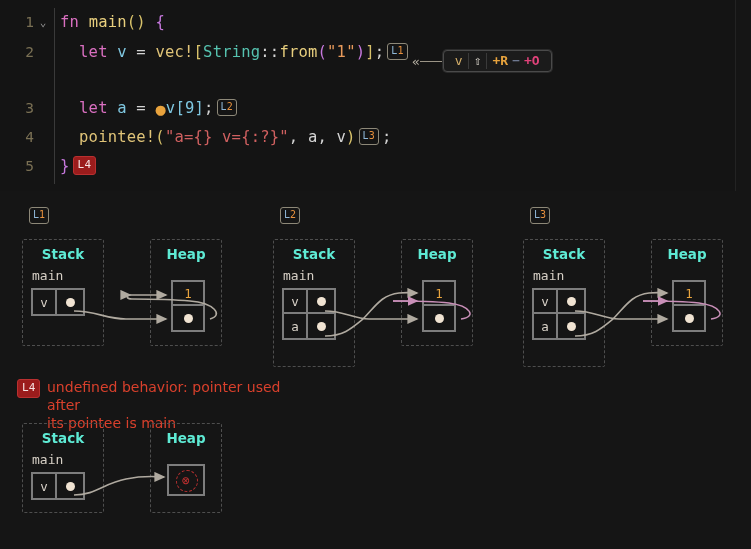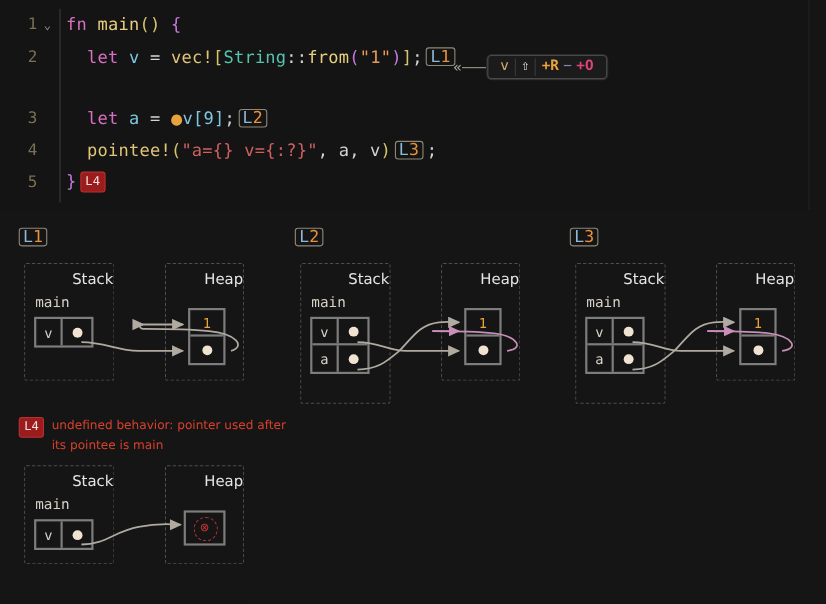--- a/index.html
+++ b/index.html
@@ -49,21 +49,21 @@
   .brk-y{color:#d8c26a;}
   .brk-p{color:#c678dd;}
   .fmt{color:#d06060;}
   .dot-orange{color:#e8a33d;font-size:17px;line-height:0;vertical-align:middle;}
 
   
   .lb{
     display:inline-block;vertical-align:middle;
     border:1px solid #8d8878;border-radius:3px;
     padding:1px 3px 2px 3px;margin:0 3px;
-    font-size:15px;line-height:12px;
+    font-size:10px;line-height:12px;
     font-family:"DejaVu Sans Mono", monospace;
     background:transparent;
     position:relative;top:-1px;
   }
   .lb .l{color:#8fb8d8;}
   .lb .n{color:#e8913d;}
   .lb-red{
     display:inline-block;vertical-align:middle;
     background:#9b1c1c;border:1px solid #b93030;border-radius:3px;
     padding:2px 4px 3px 4px;margin:0 3px;
@@ -98,29 +98,29 @@
   .perm-cell:last-child{border-right:none;}
   .pm-v{color:#d6b06a;}
   .pm-arrow{color:#e7e2d8;font-size:13px;}
   .pm-r{color:#e8a33d;font-weight:bold;}
   .pm-minus{color:#7f8ba8;}
   .pm-o{color:#e0427a;font-weight:bold;}
 
   
   .diagrams{position:absolute;left:0;top:191px;width:751px;height:358px;background:#151515;}
   .diag{position:absolute;}
-  .diag-badge{position:absolute;left:0;top:0;}
+  .diag-badge{position:absolute;left:12px;top:0;}
 
   .region{
     position:absolute;border:1px dashed #4e4e4e;border-radius:2px;
     box-sizing:border-box;
   }
   .region-title{
-    position:absolute;width:100%;text-align:right;top:6px;
-    font-size:13.5px;font-weight:normal;color:#e5e5e5;
+    position:absolute;width:100%;text-align:center;top:6px;
+    font-size:13.5px;font-weight:bold;color:#5eead4;
     font-family:"DejaVu Sans", sans-serif;
   }
   .frame-label{
     position:absolute;font-size:13px;color:#d7d0c6;
     font-family:"DejaVu Sans Mono", monospace;
   }
   .cells{position:absolute;border:2px solid #7d7d7d;box-sizing:border-box;}
   .cell{
     display:flex;height:24px;box-sizing:border-box;
     border-bottom:2px solid #7d7d7d;
@@ -154,21 +154,21 @@
     position:absolute;left:-1px;top:-1px;width:20px;height:20px;
     border:1px dashed #b33030;border-radius:50%;
   }
   .freed .x{color:#c03030;font-size:13px;line-height:13px;}
 
   svg.arrows{position:absolute;left:0;top:0;overflow:visible;pointer-events:none;}
 
   
   .l4msg{
     position:absolute;
-    color:#d9402c;font-size:11px;line-height:18px;
+    color:#d9402c;font-size:14px;line-height:18px;
     font-family:"DejaVu Sans", sans-serif;
   }
 </style>
 </head>
 <body>
 
 <div class="root">
 
   <div class="editor">
     <div class="vbar"></div>

